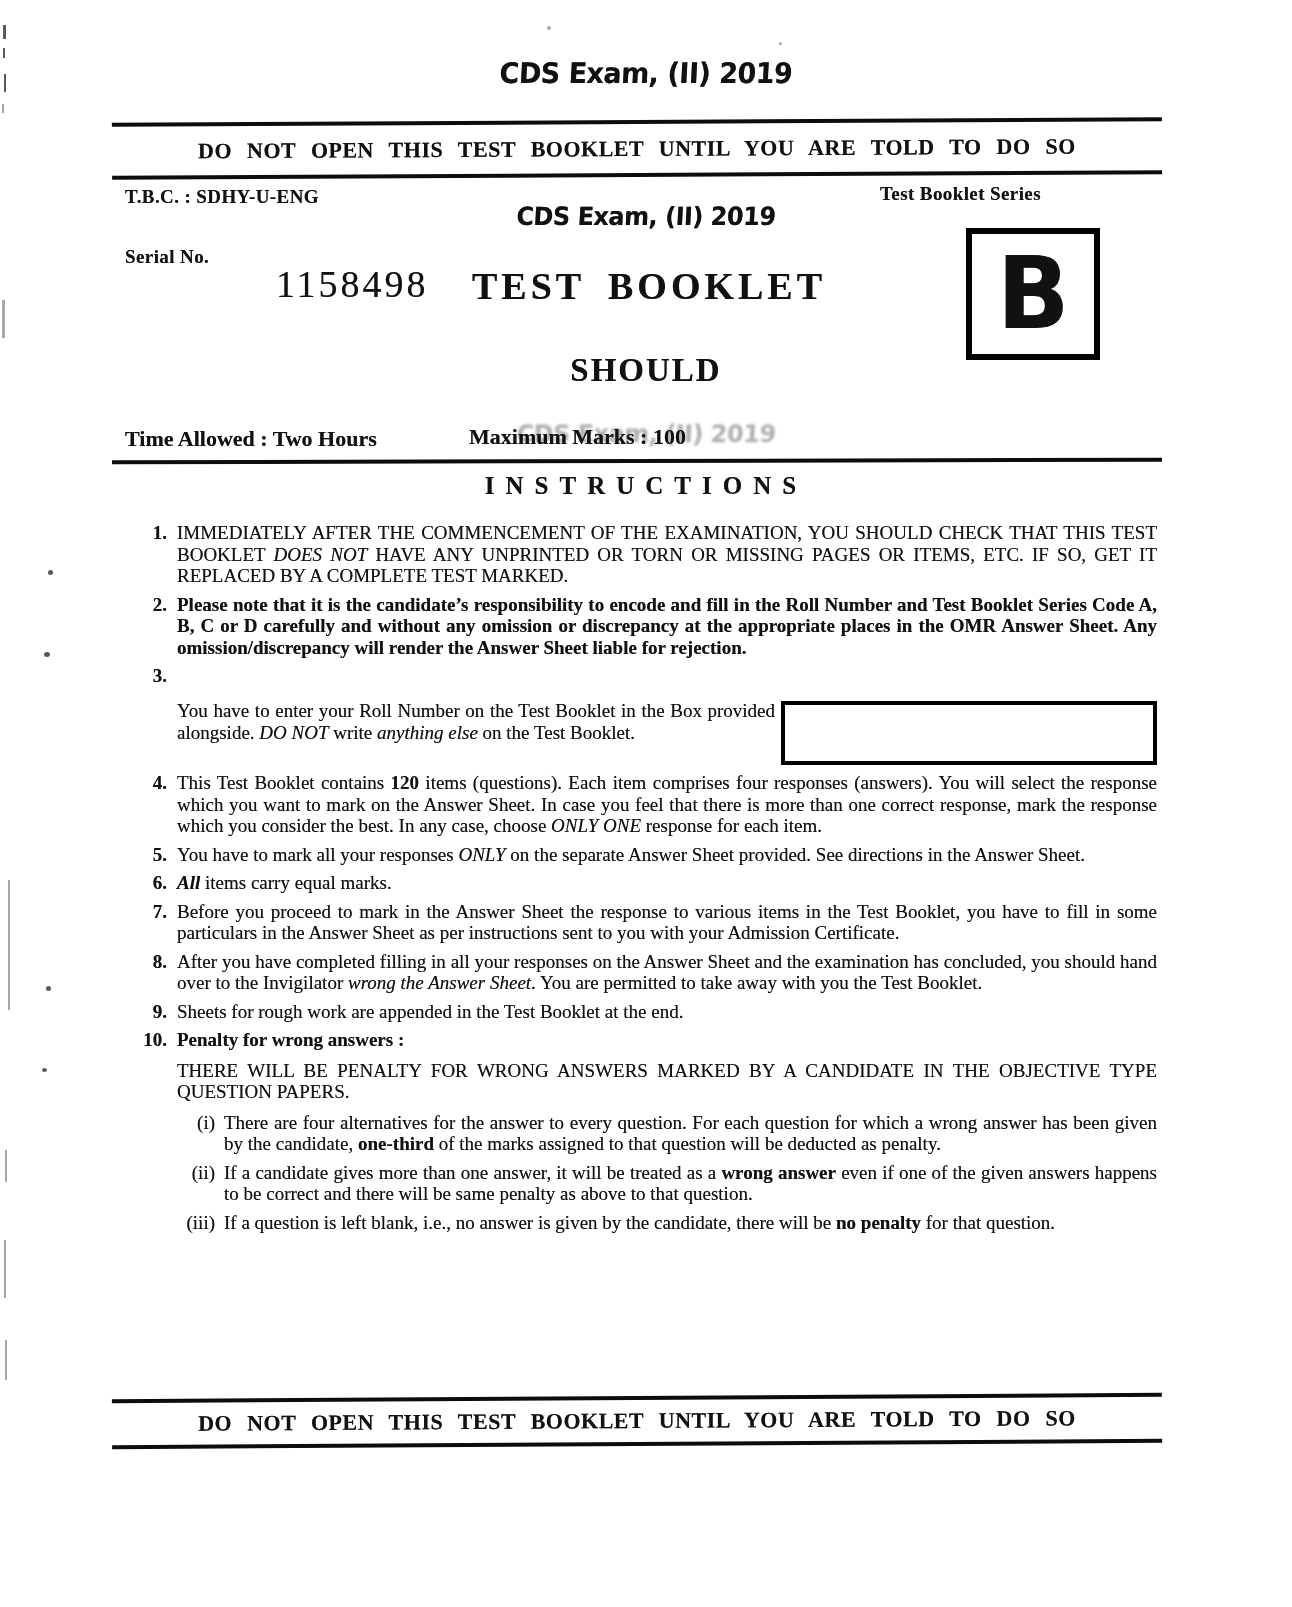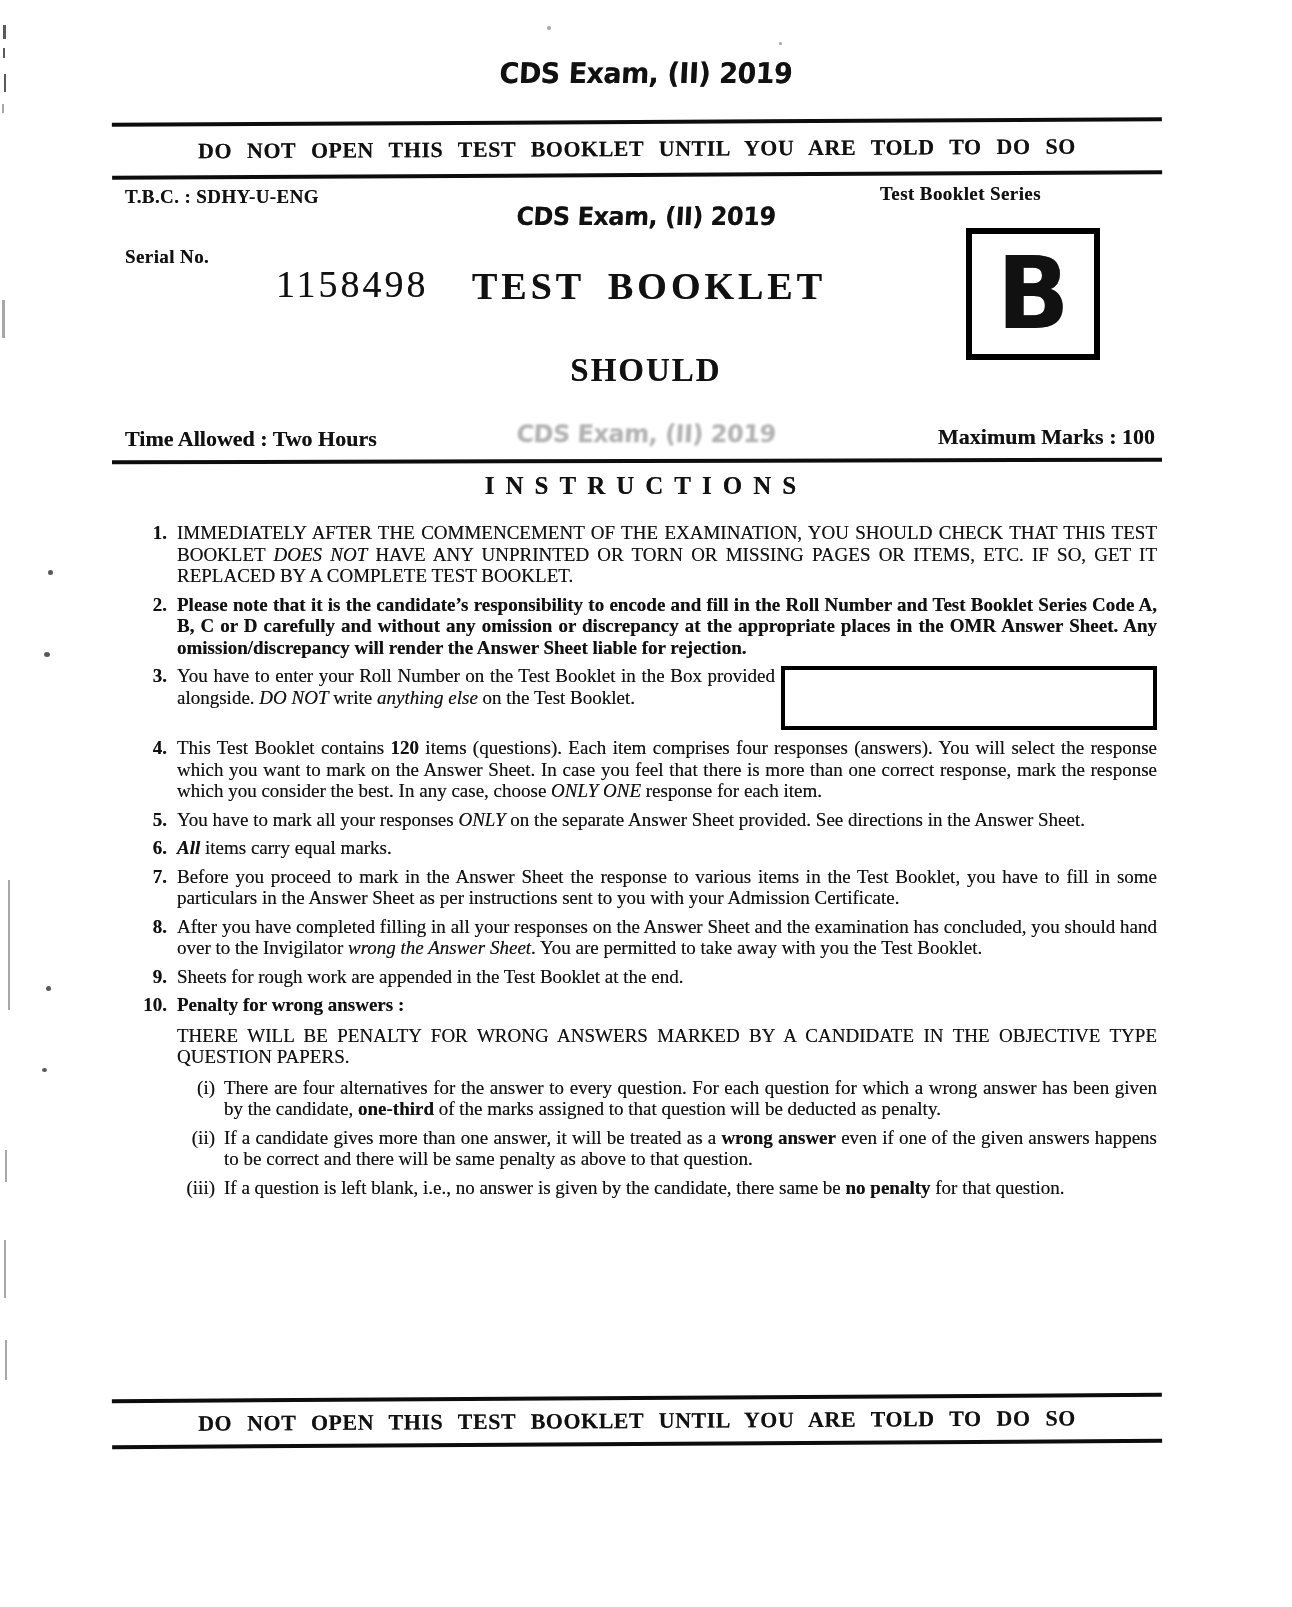--- a/index.html
+++ b/index.html
@@ -65,21 +65,21 @@
   .series-letter{
     font-family:"DejaVu Sans", sans-serif;
     font-weight:800;font-size:100px;line-height:1;
     transform:scaleX(.95);
   }
   .subject{
     top:352px;left:0;width:100%;text-align:center;
     font-size:33px;font-weight:700;letter-spacing:2px;
   }
   .time-allowed{top:426px;left:125px;font-size:22px;font-weight:700;}
-  .max-marks{top:424px;left:0;width:1155px;text-align:right;font-size:22px;font-weight:700;}
+  .max-marks{top:424px;left:0;width:1155px;text-align:center;font-size:22px;font-weight:700;}
 
   .rule{
     left:112px;width:1050px;height:4px;background:#0d0d0d;
   }
   .rule-under-time{top:459px;transform:rotate(-.15deg);}
 
   .instructions-title{
     top:472px;left:0;width:100%;text-align:center;
     font-size:25px;font-weight:600;letter-spacing:11px;
   }
@@ -89,21 +89,21 @@
     top:522px;left:123px;width:1034px;
     font-size:19px;line-height:21.5px;
   }
   .ins-item{display:flex;margin-bottom:7px;}
   .ins-num{
     width:44px;flex-shrink:0;text-align:right;
     padding-right:10px;font-weight:700;
   }
   .ins-body{flex:1;min-width:0;}
   .ins-text{text-align:justify;}
-  .with-box{display:flex;gap:6px;}
+  .with-box{display:flex;gap:6px;margin-top:35px;}
   .with-box .ins-text{flex:1;}
   .roll-box{
     width:368px;height:56px;flex-shrink:0;
     border:4px solid #000;margin-top:1px;background:#fff;
   }
   .ins-para{text-align:justify;margin-top:9px;}
   .ins-subs{margin-top:9px;}
   .ins-sub{display:flex;margin-bottom:7px;}
   .sub-num{width:38px;flex-shrink:0;text-align:right;padding-right:9px;}
   .sub-text{flex:1;text-align:justify;}
@@ -143,21 +143,21 @@
 <div class="abs max-marks">Maximum Marks : 100</div>
 
 <div class="abs rule rule-under-time"></div>
 
 <div class="abs instructions-title">INSTRUCTIONS</div>
 
 <div class="abs ins-list" id="instruction-list">
     <div class="ins-item">
       <span class="ins-num">1.</span>
       <div class="ins-body">
-        <div class="ins-text"><span>IMMEDIATELY AFTER THE COMMENCEMENT OF THE EXAMINATION, YOU SHOULD CHECK THAT THIS TEST BOOKLET </span><span class="seg-i">DOES NOT</span><span> HAVE ANY UNPRINTED OR TORN OR MISSING PAGES OR ITEMS, ETC. IF SO, GET IT REPLACED BY A COMPLETE TEST BOOKLET.</span></div>
+        <div class="ins-text"><span>IMMEDIATELY AFTER THE COMMENCEMENT OF THE EXAMINATION, YOU SHOULD CHECK THAT THIS TEST BOOKLET </span><span class="seg-i">DOES NOT</span><span> HAVE ANY UNPRINTED OR TORN OR MISSING PAGES OR ITEMS, ETC. IF SO, GET IT REPLACED BY A COMPLETE TEST MARKED.</span></div>
       </div>
     </div>
     <div class="ins-item">
       <span class="ins-num">2.</span>
       <div class="ins-body">
         <div class="ins-text"><span class="seg-b">Please note that it is the candidate’s responsibility to encode and fill in the Roll Number and Test Booklet Series Code A, B, C or D carefully and without any omission or discrepancy at the appropriate places in the OMR Answer Sheet. Any omission/discrepancy will render the Answer Sheet liable for rejection.</span></div>
       </div>
     </div>
     <div class="ins-item">
       <span class="ins-num">3.</span>
@@ -213,21 +213,21 @@
           <div class="ins-sub">
             <span class="sub-num">(i)</span>
             <div class="sub-text"><span>There are four alternatives for the answer to every question. For each question for which a wrong answer has been given by the candidate, </span><span class="seg-b">one-third</span><span> of the marks assigned to that question will be deducted as penalty.</span></div>
           </div>
           <div class="ins-sub">
             <span class="sub-num">(ii)</span>
             <div class="sub-text"><span>If a candidate gives more than one answer, it will be treated as a </span><span class="seg-b">wrong answer</span><span> even if one of the given answers happens to be correct and there will be same penalty as above to that question.</span></div>
           </div>
           <div class="ins-sub">
             <span class="sub-num">(iii)</span>
-            <div class="sub-text"><span>If a question is left blank, i.e., no answer is given by the candidate, there same be </span><span class="seg-b">no penalty</span><span> for that question.</span></div>
+            <div class="sub-text"><span>If a question is left blank, i.e., no answer is given by the candidate, there will be </span><span class="seg-b">no penalty</span><span> for that question.</span></div>
           </div>
         </div>
       </div>
     </div>
   </div>
 
 <div class="abs banner banner-bottom">DO NOT OPEN THIS TEST BOOKLET UNTIL YOU ARE TOLD TO DO SO</div>
 
 <div class="artifact" style="left:3px;top:25px;width:3px;height:14px;"></div>
 <div class="artifact" style="left:3px;top:48px;width:2px;height:10px;"></div>

